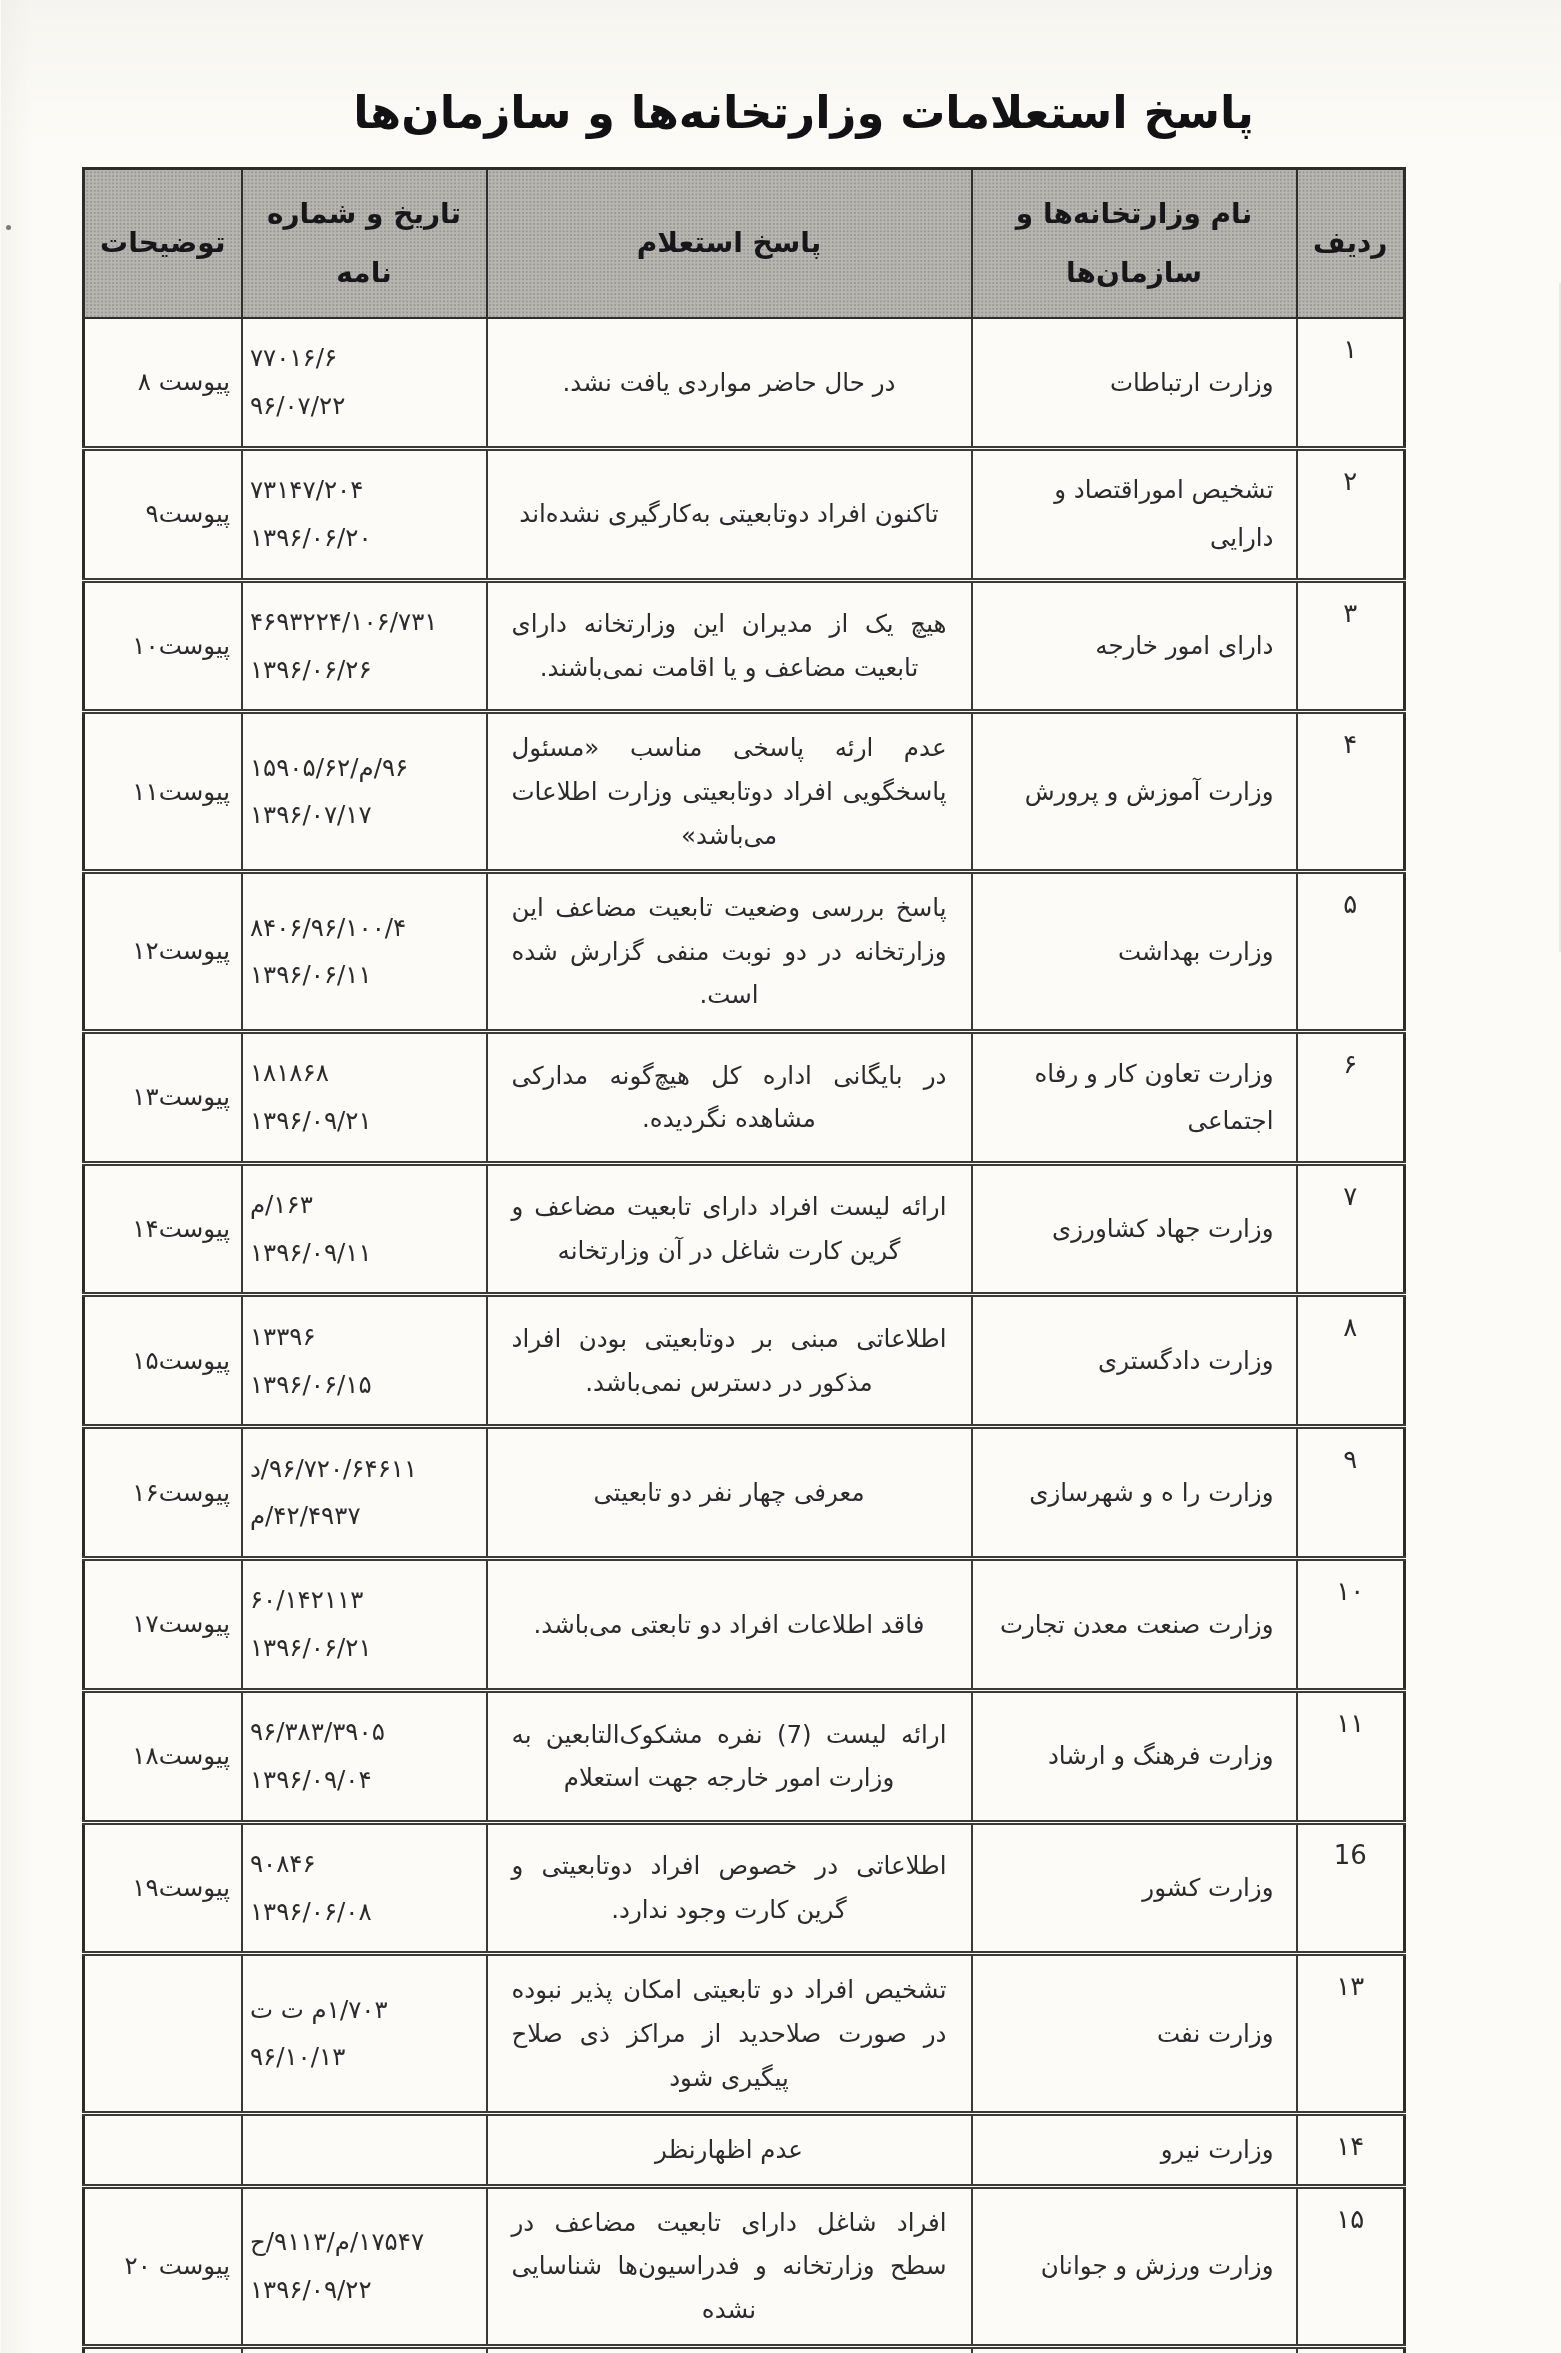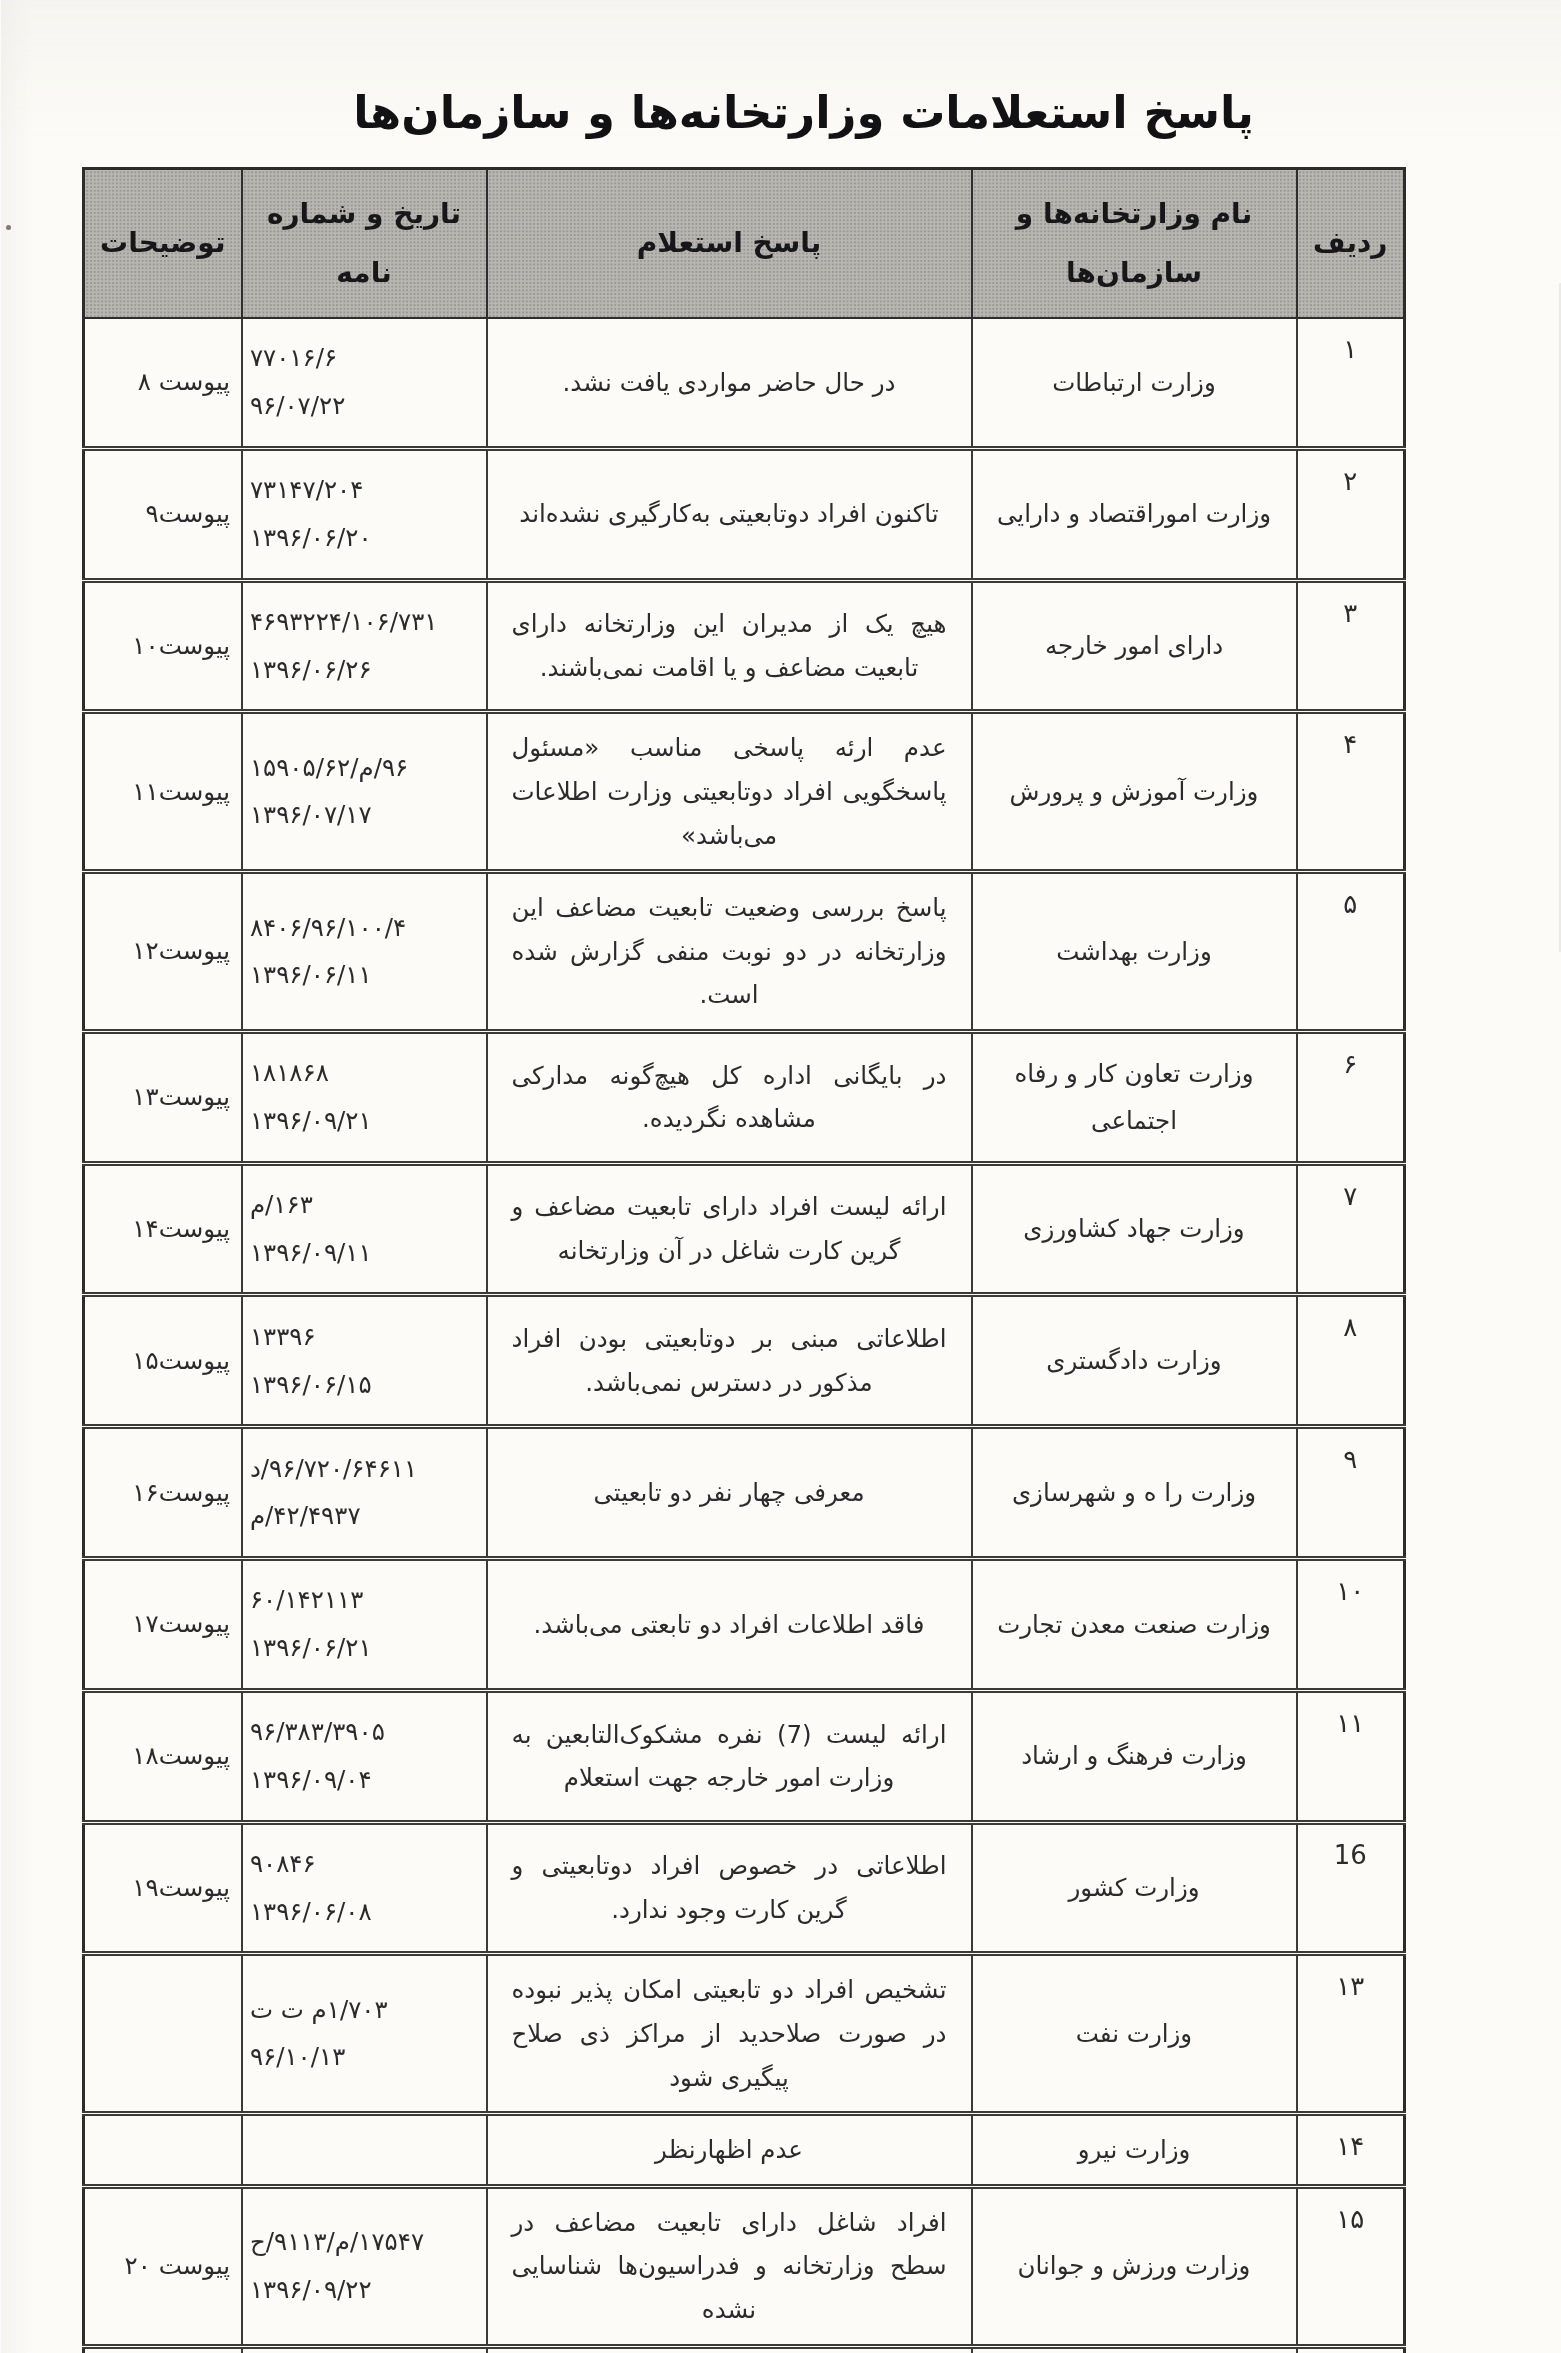--- a/index.html
+++ b/index.html
@@ -57,21 +57,21 @@
     background: transparent;
   }
   tr:last-child td { border-bottom: 3.7px solid #2d2c2a; }
   .c-num {
     vertical-align: top;
     text-align: center;
     padding-top: 15px;
     font-size: 26px;
   }
   .c-name {
-    text-align: center;
+    text-align: right;
     padding: 9px 22px;
     line-height: 1.95;
   }
   .c-resp {
     padding: 12px 24px;
     line-height: 1.78;
     text-align: justify;
     text-align-last: center;
   }
   .c-letter {
@@ -135,21 +135,21 @@
           <td class="c-resp">در حال حاضر مواردی یافت نشد.</td>
           <td class="c-letter">
             <div class="letter-line">۷۷۰۱۶/۶</div>
             <div class="letter-line">۹۶/۰۷/۲۲</div>
           </td>
           <td class="c-note">پیوست ۸</td>
         </tr>
 
         <tr>
           <td class="c-num">۲</td>
-          <td class="c-name">وزارت اموراقتصاد و دارایی</td>
+          <td class="c-name">تشخیص اموراقتصاد و دارایی</td>
           <td class="c-resp">تاکنون افراد دوتابعیتی به‌کارگیری نشده‌اند</td>
           <td class="c-letter">
             <div class="letter-line">۷۳۱۴۷/۲۰۴</div>
             <div class="letter-line">۱۳۹۶/۰۶/۲۰</div>
           </td>
           <td class="c-note">پیوست۹</td>
         </tr>
 
         <tr>
           <td class="c-num">۳</td>

